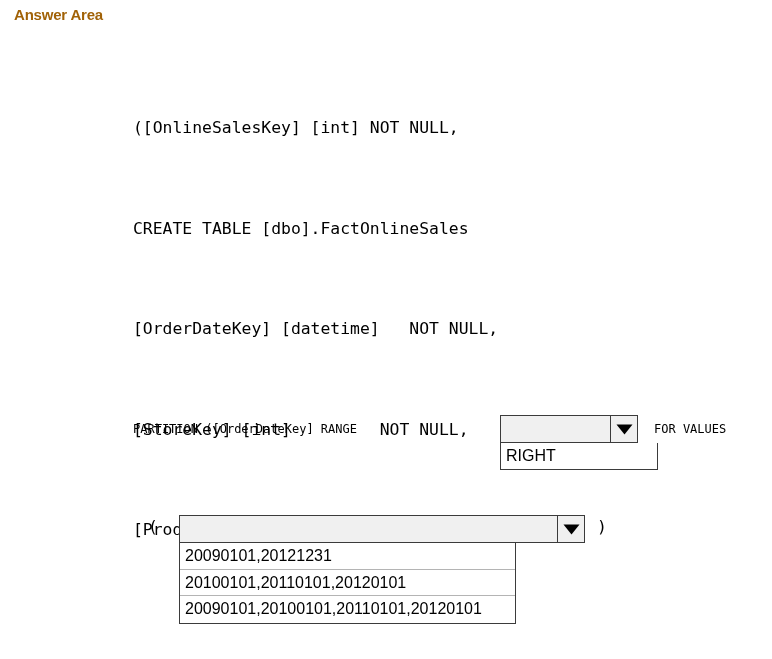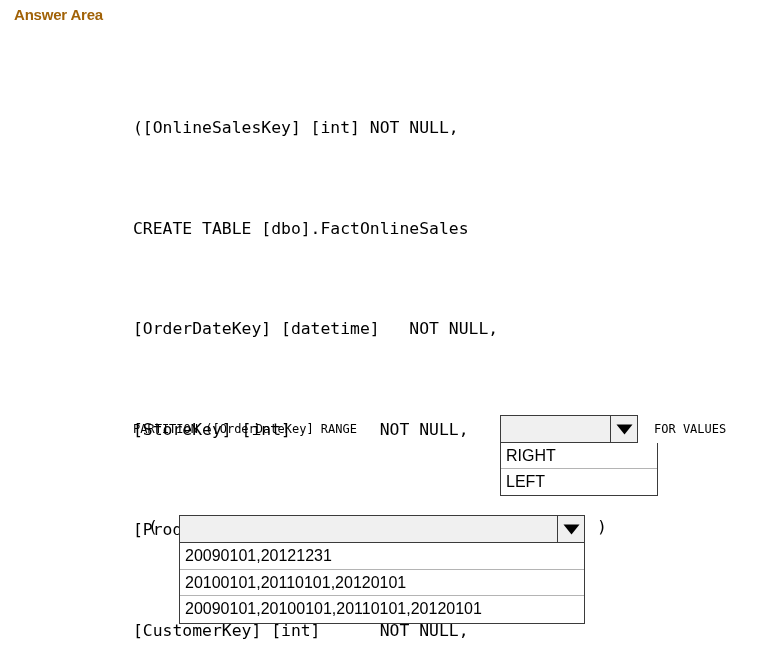--- a/index.html
+++ b/index.html
@@ -152,36 +152,35 @@
   }
   #combo-values {
     left: 179px;
     top: 515px;
     width: 406px;
     height: 28px;
   }
   #list-values {
     left: 179px;
     top: 543px;
-    width: 406px;
+    width: 337px;
   }
   #list-values .dropdown-item { height: 26.5px; line-height: 26.5px; }
 </style>
 </head>
 <body>
 
 <div id="page-title">Answer Area</div>
 
 <div id="sql-block">
   <div class="sql-line">([OnlineSalesKey] [int] NOT NULL,</div>
   <div class="sql-line">CREATE TABLE [dbo].FactOnlineSales</div>
   <div class="sql-line">[OrderDateKey] [datetime]   NOT NULL,</div>
   <div class="sql-line">[StoreKey] [int]         NOT NULL,</div>
   <div class="sql-line">[ProductKey] [int]       NOT NULL,</div>
-  <div class="sql-line">[CustomerKey] [int]      NOT NULL,</div>
   
   
   
   
   
 </div>
 
 <div id="partition-row">
   <span id="partition-prefix">PARTITION ([OrderDateKey] RANGE</span>
   <span id="for-values-text">FOR VALUES</span>
@@ -191,21 +190,20 @@
   <div class="combo-value" title=""></div>
   <div class="combo-arrow">
     <svg width="17" height="11" viewBox="0 0 17 11" aria-hidden="true">
       <polygon points="0.5,0.5 16.5,0.5 8.5,10.5" fill="#000000"></polygon>
     </svg>
   </div>
 </div>
 
 <div class="dropdown-list" id="list-range">
   <div class="dropdown-item">RIGHT</div>
-  <div class="dropdown-item">LEFT</div>
 </div>
 
 <span id="paren-open">(</span>
 
 <div class="combo" id="combo-values">
   <div class="combo-value" title=""></div>
   <div class="combo-arrow">
     <svg width="17" height="11" viewBox="0 0 17 11" aria-hidden="true">
       <polygon points="0.5,0.5 16.5,0.5 8.5,10.5" fill="#000000"></polygon>
     </svg>

